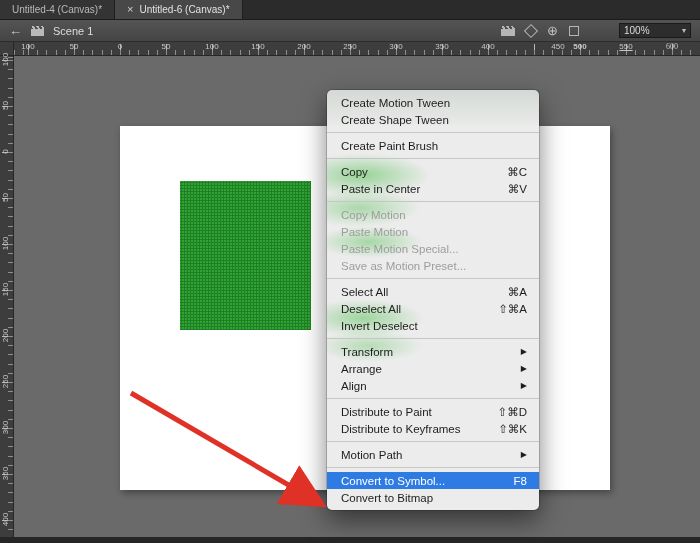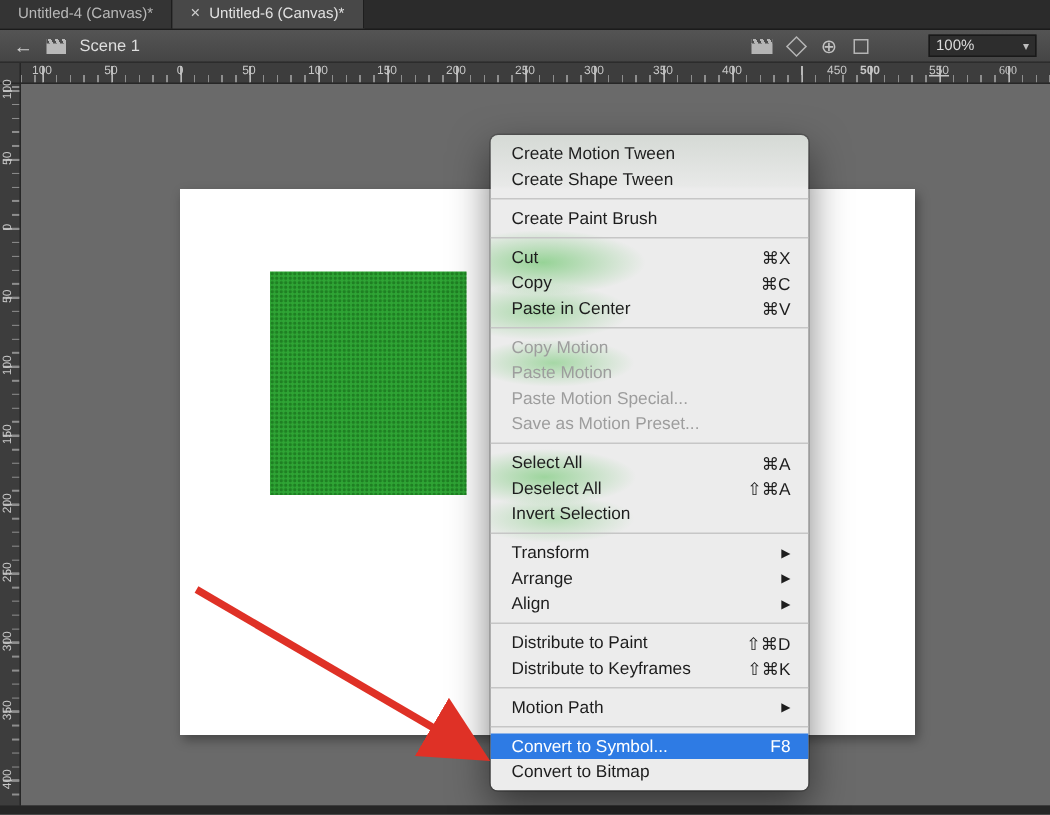--- a/index.html
+++ b/index.html
@@ -210,24 +210,20 @@
       </div>
       <div class="menu-item">
         <span class="mi-label">Create Shape Tween</span>
       </div>
       <div class="menu-sep"></div>
       <div class="menu-item">
         <span class="mi-label">Create Paint Brush</span>
       </div>
       <div class="menu-sep"></div>
       <div class="menu-item">
-        <span class="mi-label">Cut</span>
-        <span class="mi-shortcut">⌘X</span>
-      </div>
-      <div class="menu-item">
         <span class="mi-label">Copy</span>
         <span class="mi-shortcut">⌘C</span>
       </div>
       <div class="menu-item">
         <span class="mi-label">Paste in Center</span>
         <span class="mi-shortcut">⌘V</span>
       </div>
       <div class="menu-sep"></div>
       <div class="menu-item disabled">
         <span class="mi-label">Copy Motion</span>
@@ -244,21 +240,21 @@
       <div class="menu-sep"></div>
       <div class="menu-item">
         <span class="mi-label">Select All</span>
         <span class="mi-shortcut">⌘A</span>
       </div>
       <div class="menu-item">
         <span class="mi-label">Deselect All</span>
         <span class="mi-shortcut">⇧⌘A</span>
       </div>
       <div class="menu-item">
-        <span class="mi-label">Invert Selection</span>
+        <span class="mi-label">Invert Deselect</span>
       </div>
       <div class="menu-sep"></div>
       <div class="menu-item">
         <span class="mi-label">Transform</span>
         <span class="mi-arrow">▶</span>
       </div>
       <div class="menu-item">
         <span class="mi-label">Arrange</span>
         <span class="mi-arrow">▶</span>
       </div>

